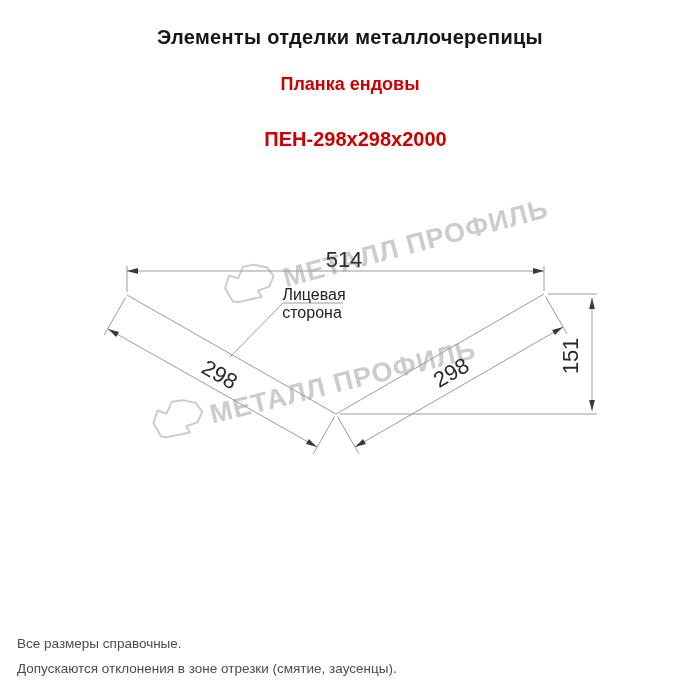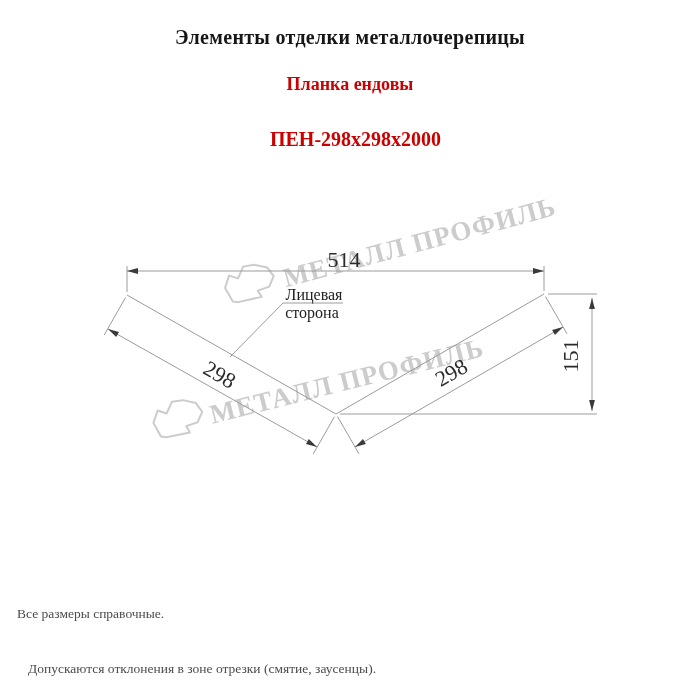--- a/index.html
+++ b/index.html
@@ -1,35 +1,35 @@
 <!DOCTYPE html>
 <html><head>
 <meta charset="utf-8">
 <style>
   html,body{margin:0;padding:0;background:#ffffff;}
   .stage{
     position:relative;width:700px;height:687px;background:#ffffff;overflow:hidden;
-    font-family:Liberation Serif, serif;
+    font-family:Liberation Sans, sans-serif;
   }
   .hline{position:absolute;left:0;right:0;text-align:center;white-space:nowrap;}
   .title{top:26px;font-size:20px;font-weight:bold;color:#161616;letter-spacing:.3px;}
   .product{font-size:18px;font-weight:bold;color:#cc0000;text-align:center;}
   .p1{top:74px;}
   .p2{top:98px;}
   .model{top:128px;font-size:20px;font-weight:bold;color:#cc0000;padding-left:11px;}
   svg.diagram{position:absolute;left:0;top:0;}
   .thin{stroke:#9b9b9b;stroke-width:1;fill:none;}
   .arrow{fill:#3a3a3a;stroke:none;}
   .dimtxt{font-size:22px;fill:#2b2b2b;}
   .lbltxt{font-size:16px;fill:#222222;}
   .wm-text{font-size:27px;font-weight:bold;fill:#cccccc;letter-spacing:1px;}
   .wm-cloud{stroke:#cccccc;stroke-width:2;fill:none;stroke-linejoin:round;}
   .footer-note{position:absolute;left:17px;font-size:13.5px;color:#4c4c4c;white-space:nowrap;}
-  .f1{top:606px;}
-  .f2{top:661px;margin-left:11px;}
+  .f1{top:636px;}
+  .f2{top:661px;}
 </style>
 </head>
 <body>
 
 <div class="stage">
 
   <div class="hline title">Элементы отделки металлочерепицы</div>
   <div class="hline product p1">Планка ендовы</div>
   <div class="hline model">ПЕН-298х298х2000</div>
 

